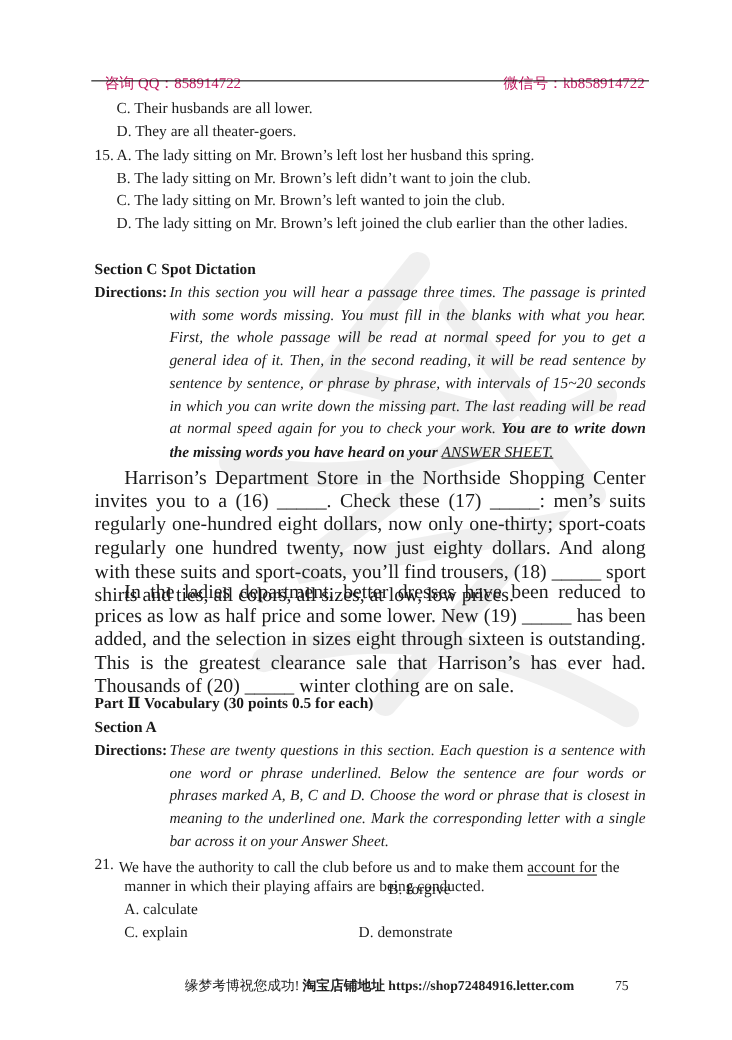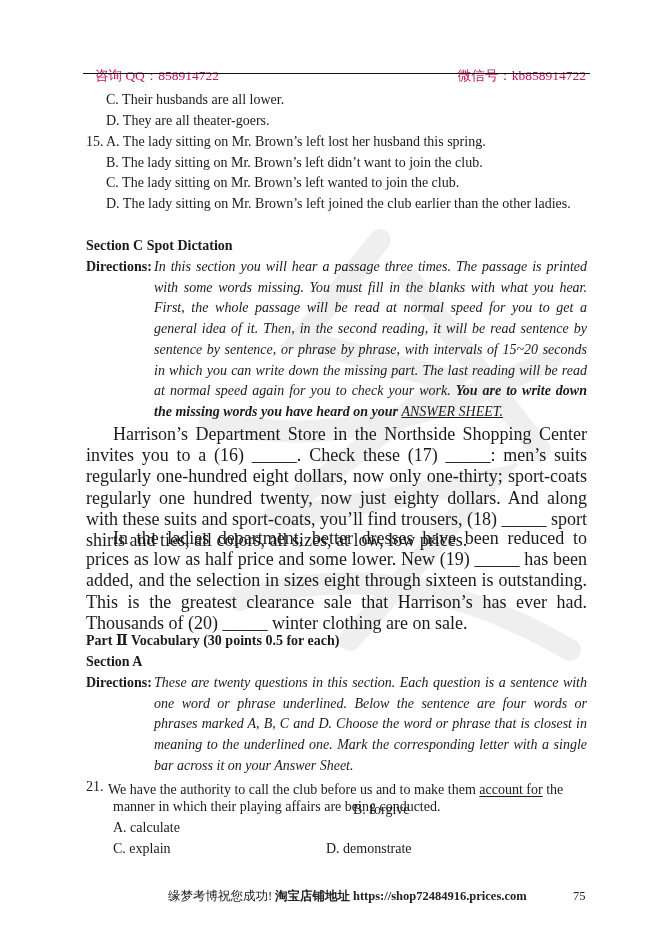--- a/index.html
+++ b/index.html
@@ -85,14 +85,14 @@
 <div class="line" style="left:86px; top:777px;">21.</div>
 <div class="just" style="left:108px; top:780px; width:479px;"><span>We have the authority to call the club before us and to make them </span><span class="u">account for</span><span> the</span></div>
 <div class="line" style="left:113px; top:797px;">manner in which their playing affairs are being conducted.</div>
 <div class="line" style="left:113px; top:818px;">A. calculate</div>
 <div class="line" style="left:326px; top:800px;margin-left:27px;">B. forgive</div>
 <div class="line" style="left:113px; top:839px;">C. explain</div>
 <div class="line" style="left:326px; top:839px;">D. demonstrate</div>
 
 <div class="footer" style="left:156px;margin-left:12px;">缘梦考博祝您成功!</div>
 <div class="footer" style="left:275px;font-weight:bold;">淘宝店铺地址</div>
-<div class="footer b" style="left:353px;">https://shop72484916.prices.com</div>
-<div class="footer" style="left:573px;">75</div>
+<div class="footer b" style="left:353px;">https://shop72484916.letter.com</div>
+<div class="footer" style="left:559px;">75</div>
 
 </body></html>

